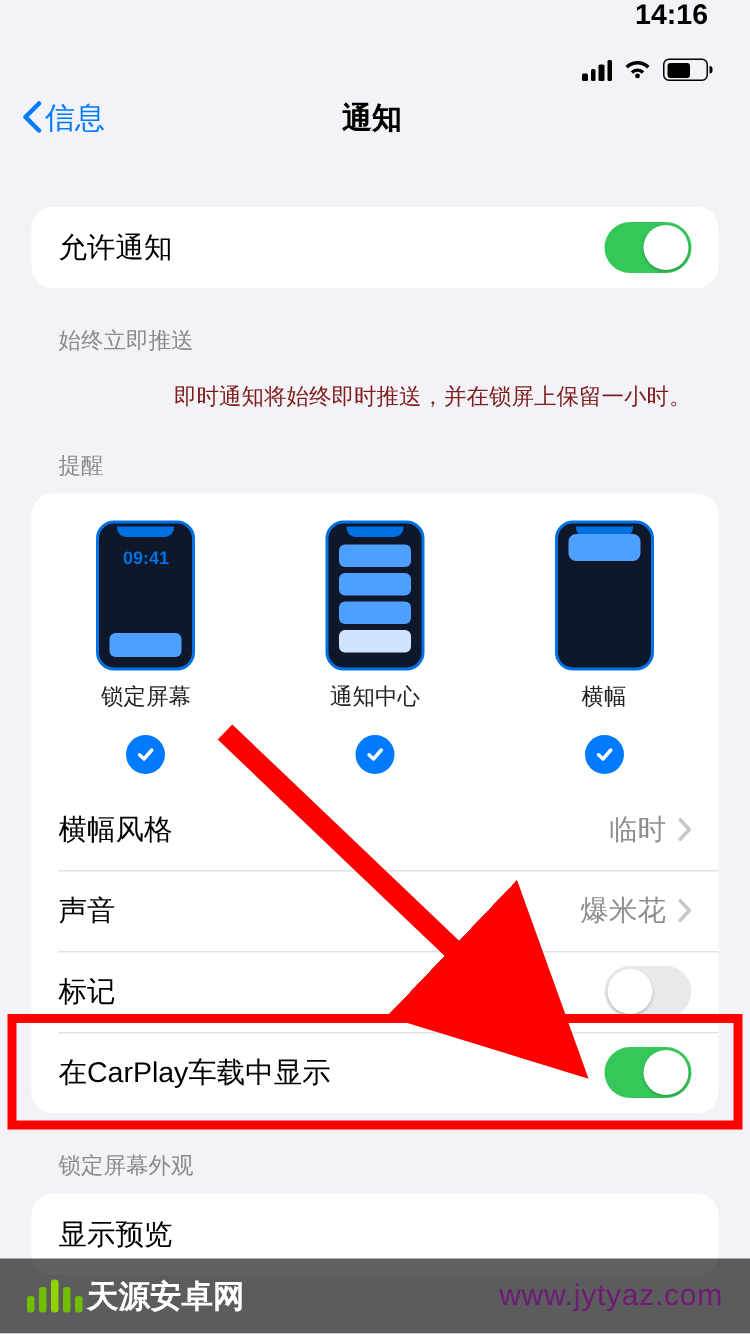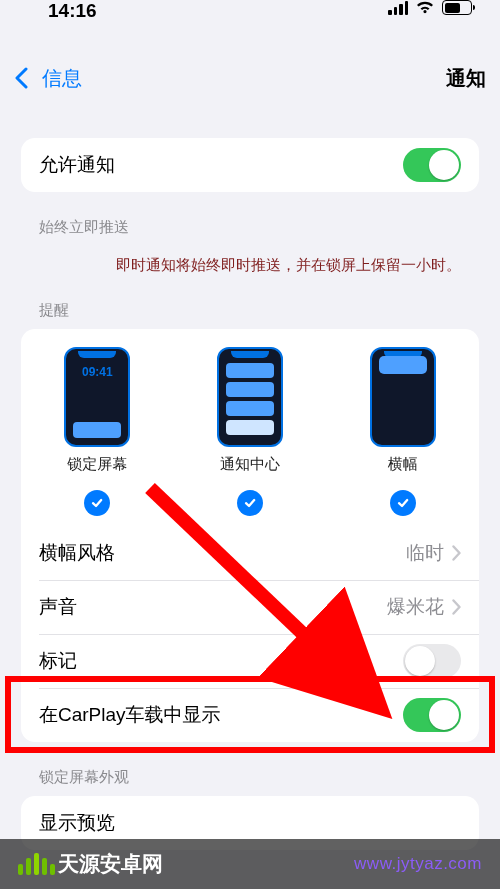--- a/index.html
+++ b/index.html
@@ -9,25 +9,26 @@
     background: #f2f2f7;
     color: #000;
     position: relative;
     overflow: hidden;
   }
 
   
   .status-bar {
     height: 54px;
     display: flex;
-    align-items: flex-start;
+    align-items: flex-end;
     justify-content: space-between;
     padding: 0 28px 0 48px;
     font-weight: 600;
     font-size: 19px;
+    flex-direction: column;
   }
   .status-right {
     display: flex;
     align-items: center;
     gap: 7px;
   }
   .signal-bars {
     display: flex;
     align-items: flex-end;
     gap: 2px;
@@ -60,26 +61,26 @@
     display: flex;
     align-items: center;
     position: relative;
     padding: 0 14px;
   }
   .nav-back {
     display: flex;
     align-items: center;
     color: #007aff;
     font-size: 20px;
-    gap: 14px;
+    gap: 2px;
   }
   .nav-title {
     position: absolute;
-    left: 0; right: 14px;
-    text-align: right;
+    left: 0; right: 4px;
+    text-align: center;
     font-size: 20px;
     font-weight: 600;
     color: #000;
     pointer-events: none;
   }
 
   .content {
     padding: 0 21px;
   }
   .gap-top { height: 36px; }
@@ -236,21 +237,21 @@
     display:flex; align-items:center; gap:3px;
     font-weight:700; font-size: 21px; font-family: Liberation Serif, serif;
   }
   .wm-bars { display:flex; align-items:flex-end; gap:3px; height:22px;}
   .wm-bars span{ width:5px; border-radius:2px; }
   .wm-bars span:nth-child(1){height:11px; background:#6fbf00;}
   .wm-bars span:nth-child(2){height:17px; background:#6fbf00;}
   .wm-bars span:nth-child(3){height:22px; background:#8fd400;}
   .wm-bars span:nth-child(4){height:17px; background:#6fbf00;}
   .wm-bars span:nth-child(5){height:11px; background:#6fbf00;}
-  .wm-url { color:#8b5cf6; font-size:17px; letter-spacing:.5px;}
+  .wm-url { color:#701a75; font-size:20px; letter-spacing:.5px;}
 </style>
 </head>
 <body>
 
 <div class="status-bar">
   <span>14:16</span>
   <div class="status-right">
     <div class="signal-bars">
       <span></span>
         <span></span>

